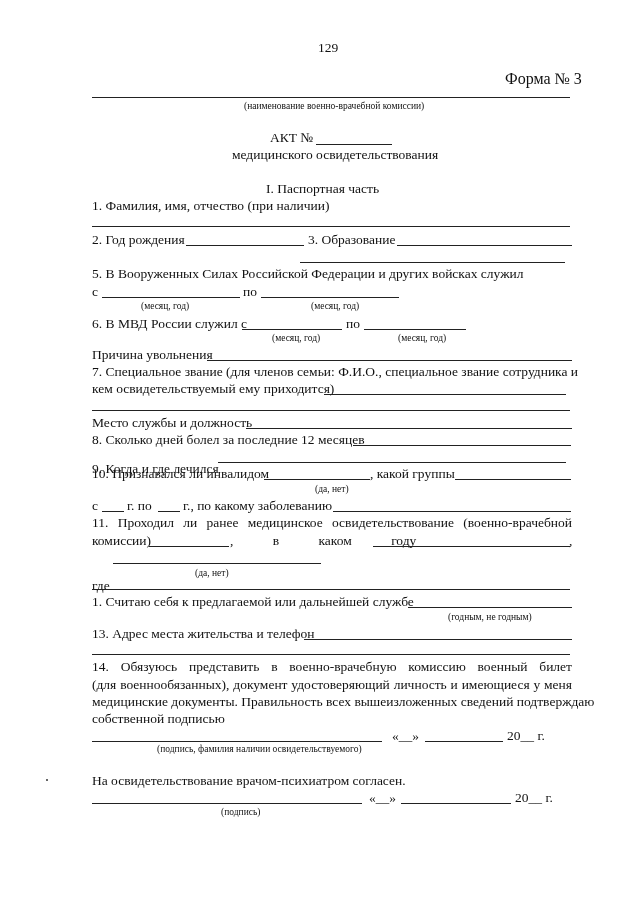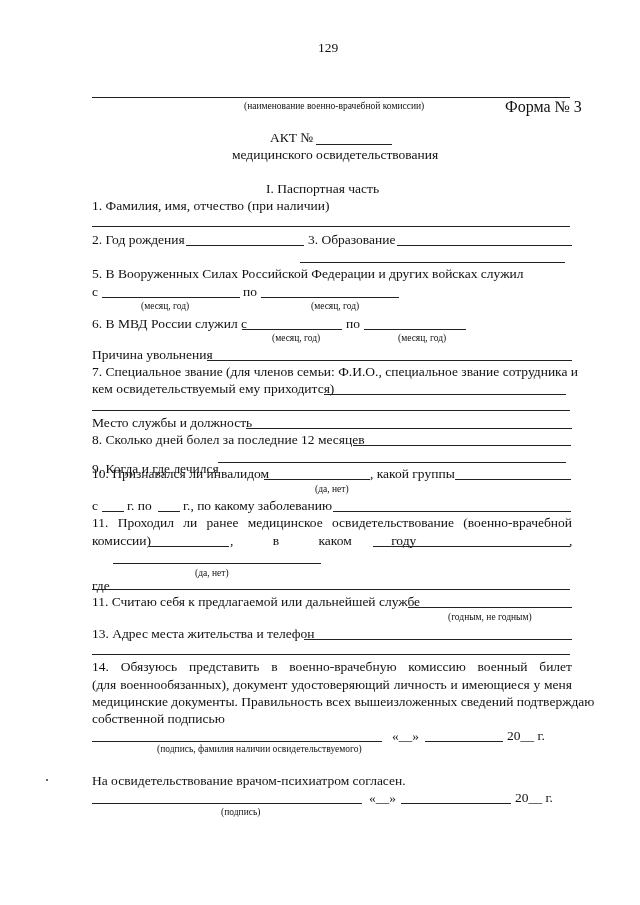--- a/index.html
+++ b/index.html
@@ -15,21 +15,21 @@
   .line { position: absolute; border-bottom: 1px solid #222; height: 0; }
   .just { text-align: justify; text-align-last: justify; }
   .dot { position: absolute; width: 2px; height: 2px; background: #333; border-radius: 1px; }
 </style>
 </head>
 <body>
 
 <div class="page">
 
   <div class="abs t" style="left:318px;top:40px;">129</div>
-  <div class="abs" style="left:505px;top:70px;font-size:16px;margin-top:28px;">Форма № 3</div>
+  <div class="abs" style="left:505px;top:70px;font-size:16px;">Форма № 3</div>
 
   <div class="line" style="left:92px;width:478px;top:97px;"></div>
   <div class="abs s" style="left:229px;top:101px;">(наименование военно-врачебной комиссии)</div>
 
   <div class="abs t" style="left:270px;top:130px;">АКТ №</div>
   <div class="line" style="left:316px;width:76px;top:144px;"></div>
   <div class="abs t" style="left:232px;top:147px;">медицинского освидетельствования</div>
 
   <div class="abs t" style="left:266px;top:181px;">I. Паспортная часть</div>
 
@@ -92,21 +92,21 @@
   <div class="abs t" style="left:92px;top:533px;">комиссии)</div>
   <div class="line" style="left:149px;width:80px;top:546px;"></div>
   <div class="abs t" style="left:230px;top:533px;word-spacing:36px;">, в каком году</div>
   <div class="line" style="left:373px;width:197px;top:546px;"></div>
   <div class="abs t" style="left:569px;top:533px;">,</div>
   <div class="abs t" style="left:92px;top:550px;margin-top:28px;">где</div>
   <div class="line" style="left:113px;width:208px;top:563px;"></div>
   <div class="abs s" style="left:180px;top:568px;">(да, нет)</div>
   <div class="line" style="left:92px;width:478px;top:589px;"></div>
 
-  <div class="abs t" style="left:92px;top:594px;">11. Считаю себя к предлагаемой или дальнейшей службе</div>
+  <div class="abs t" style="left:92px;top:594px;">1. Считаю себя к предлагаемой или дальнейшей службе</div>
   <div class="line" style="left:408px;width:164px;top:607px;"></div>
   <div class="abs s" style="left:433px;top:612px;">(годным, не годным)</div>
 
   <div class="abs t" style="left:92px;top:626px;">13. Адрес места жительства и телефон</div>
   <div class="line" style="left:304px;width:268px;top:639px;"></div>
   <div class="line" style="left:92px;width:478px;top:654px;"></div>
 
   <div class="abs t just" style="left:92px;top:659px;width:480px;">14. Обязуюсь представить в военно-врачебную комиссию военный билет</div>
   <div class="abs t just" style="left:92px;top:677px;width:480px;">(для военнообязанных), документ удостоверяющий личность и имеющиеся у меня</div>
   <div class="abs t just" style="left:92px;top:694px;width:480px;">медицинские документы. Правильность всех вышеизложенных сведений подтверждаю</div>

